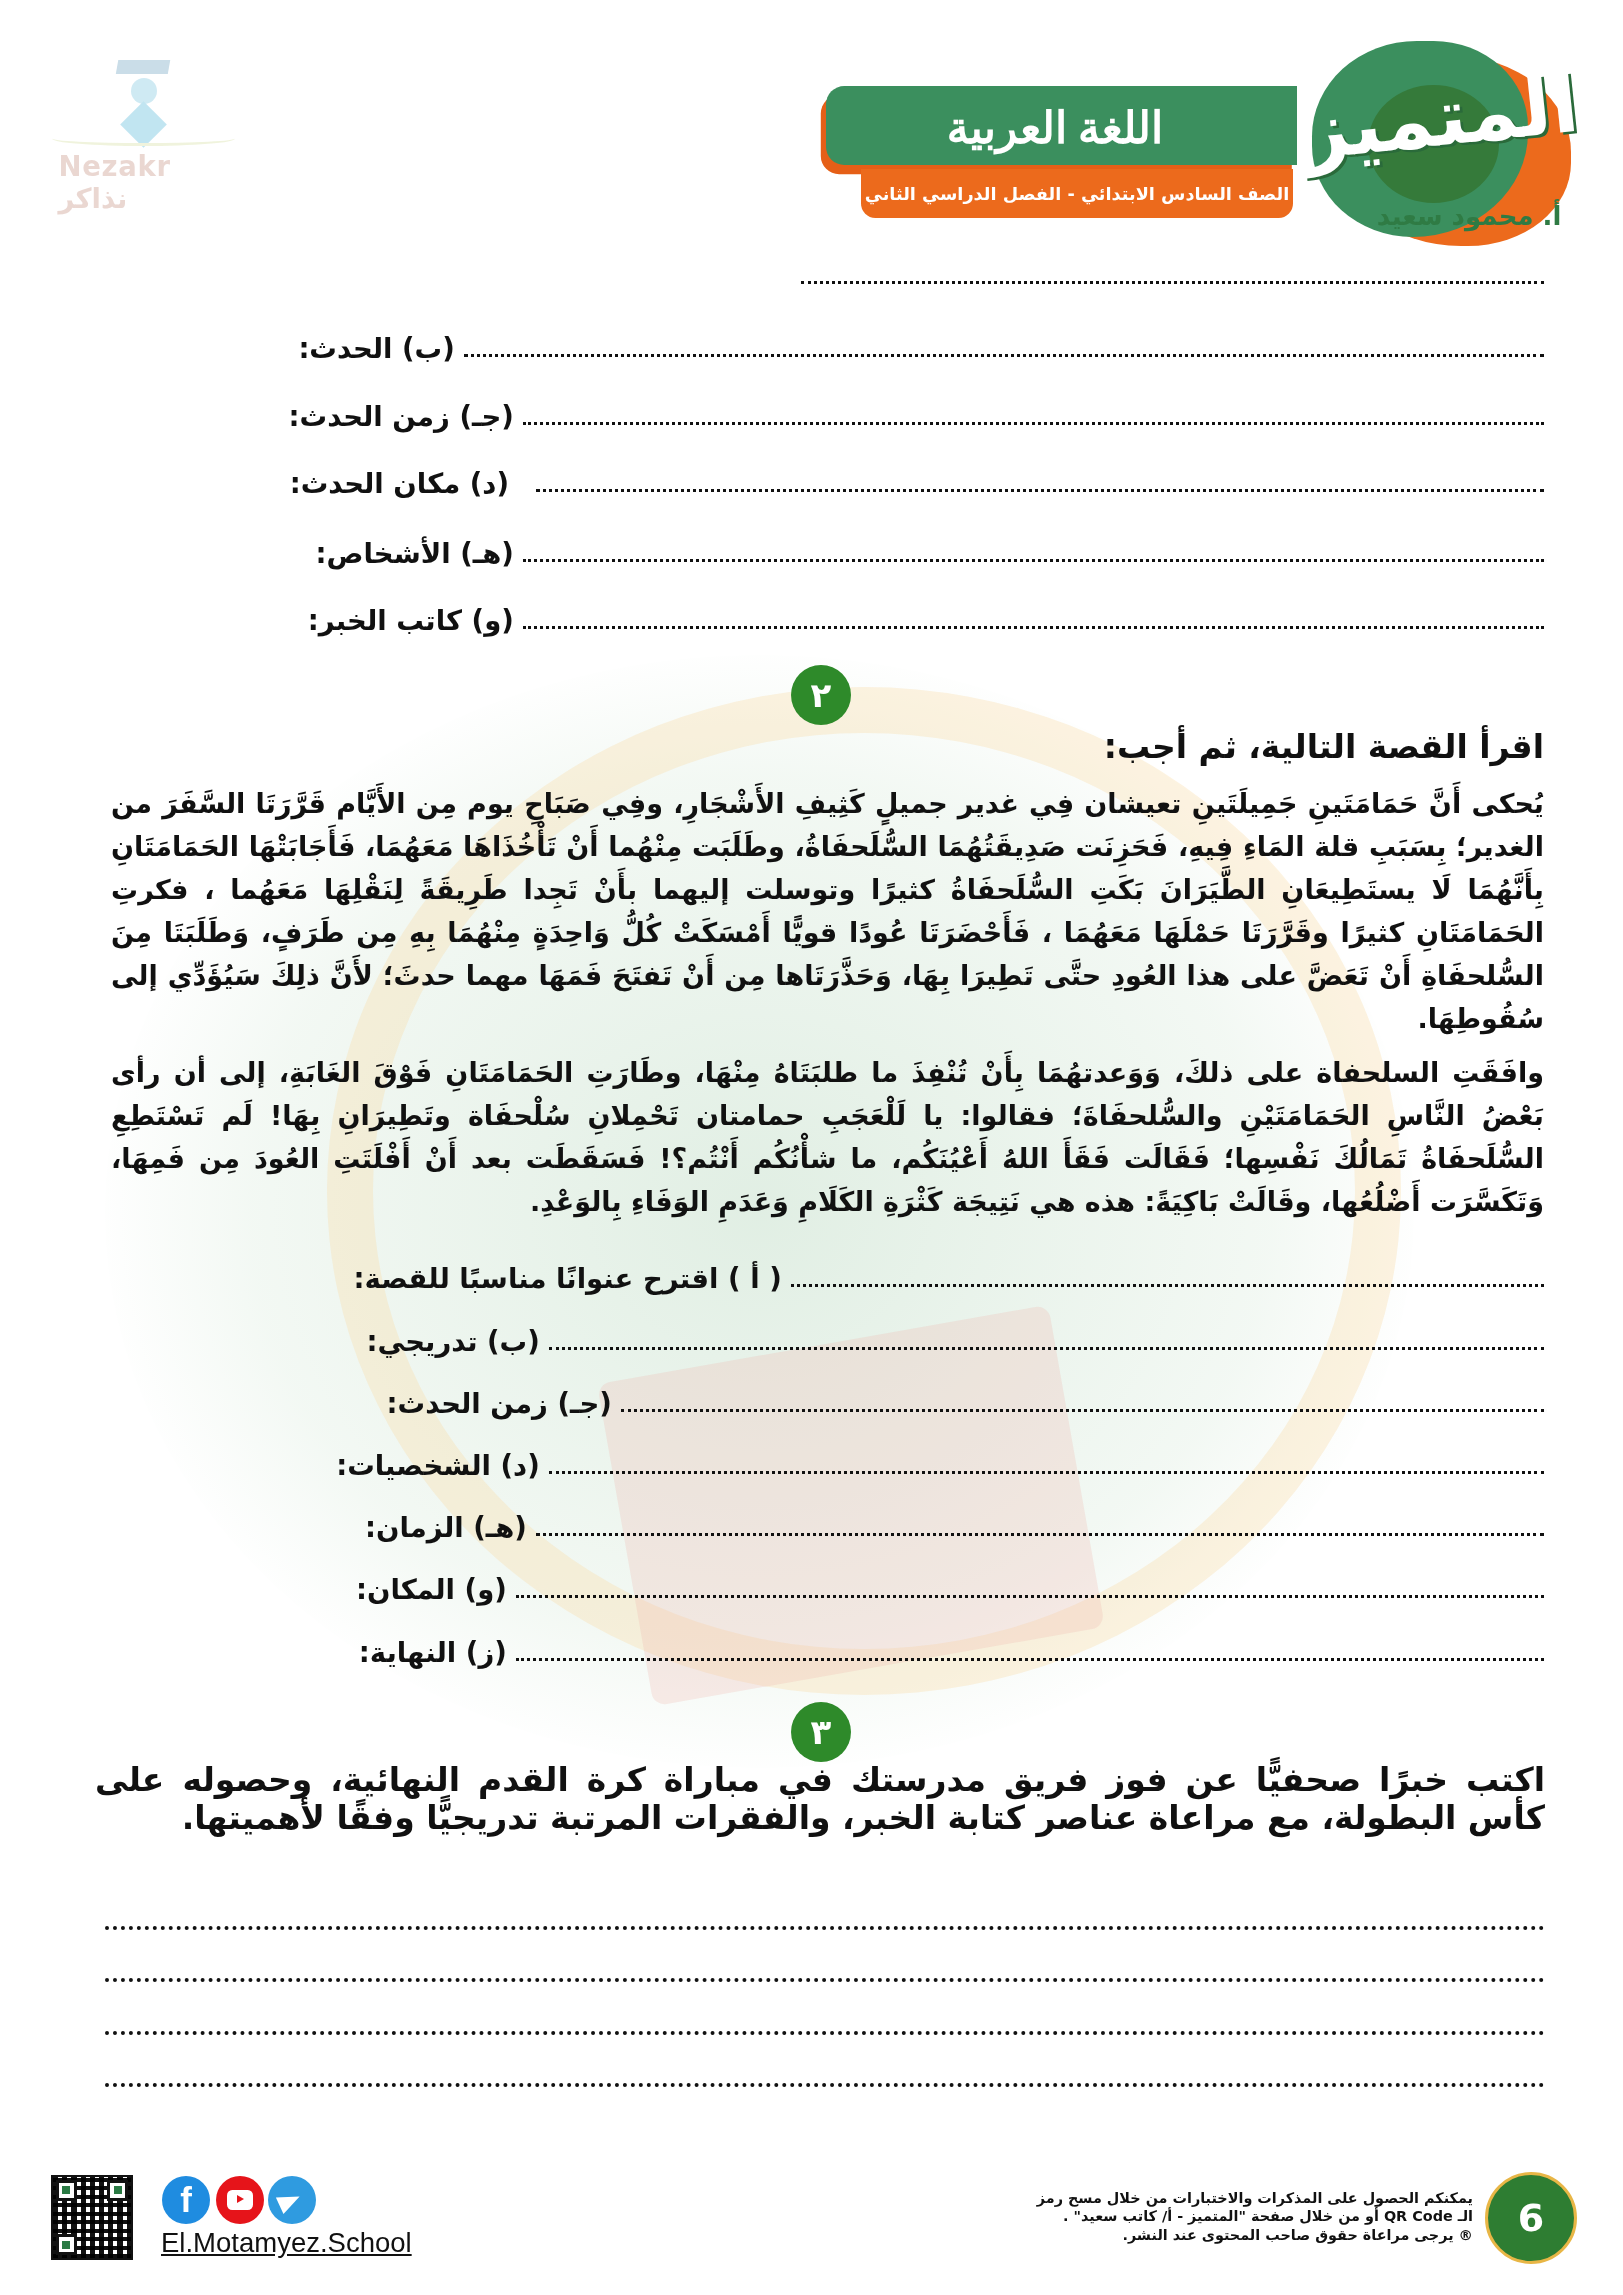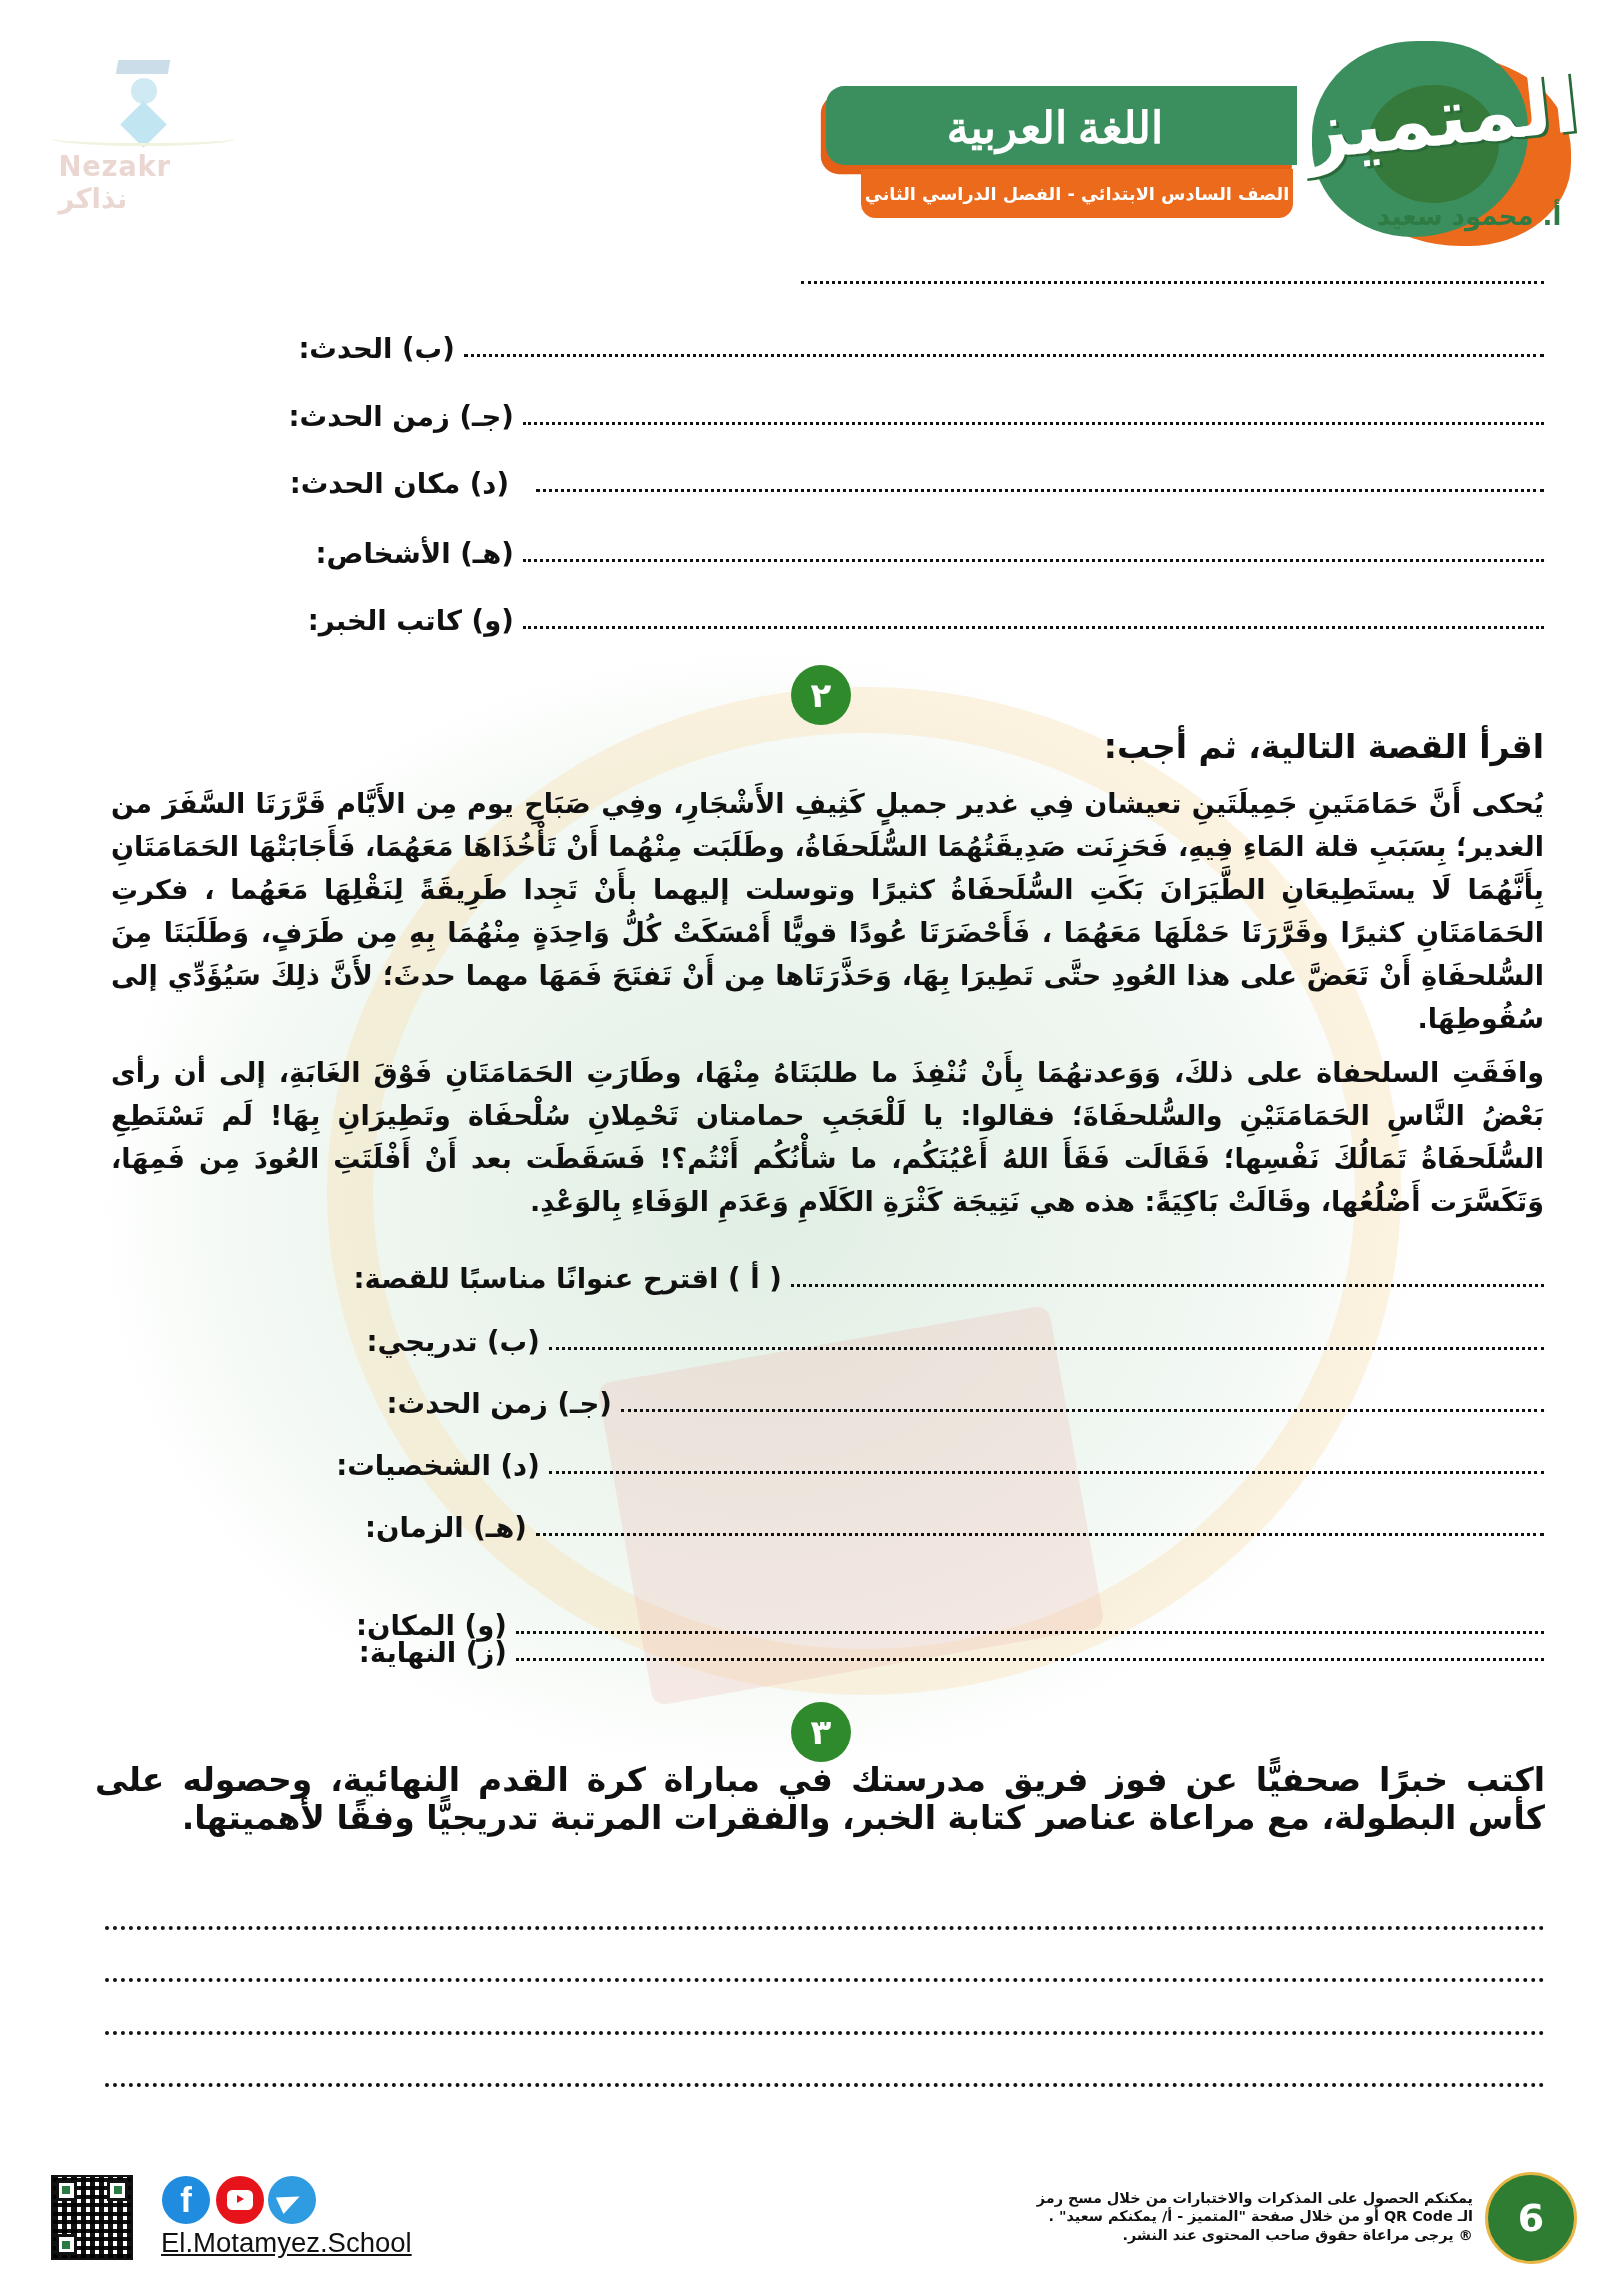--- a/index.html
+++ b/index.html
@@ -209,21 +209,21 @@
     <span class="q-dots" style="width:923px;"></span>
   </div>
   <div class="q-row" style="top:1442px;">
     <span class="q-label">(د) الشخصيات:</span>
     <span class="q-dots" style="width:995px;"></span>
   </div>
   <div class="q-row" style="top:1504px;">
     <span class="q-label">(هـ) الزمان:</span>
     <span class="q-dots" style="width:1008px;"></span>
   </div>
-  <div class="q-row" style="top:1566px;margin-top:36px;">
+  <div class="q-row" style="top:1566px;">
     <span class="q-label">(و) المكان:</span>
     <span class="q-dots" style="width:1028px;"></span>
   </div>
   <div class="q-row" style="top:1629px;">
     <span class="q-label">(ز) النهاية:</span>
     <span class="q-dots" style="width:1028px;"></span>
   </div>
 </div>
 
 <div class="section-badge" style="left:791px; top:1702px;">٣</div>
@@ -243,17 +243,17 @@
 <div class="social yt">
     <div class="yt-box"></div>
   </div>
 <div class="social tg">
     <div class="tg-arrow"></div>
   </div>
 <div class="site-name">El.Motamyez.School</div>
 
 <div class="footer-note">
   <div>يمكنكم الحصول على المذكرات والاختبارات من خلال مسح رمز</div>
-  <div>الـ QR Code أو من خلال صفحة "المتميز - أ/ يمكنكم سعيد" .</div>
+  <div>الـ QR Code أو من خلال صفحة "المتميز - أ/ كاتب سعيد" .</div>
   <div>® يرجى مراعاة حقوق صاحب المحتوى عند النشر.</div>
 </div>
 <div class="page-num">6</div>
 
 
 </body></html>

